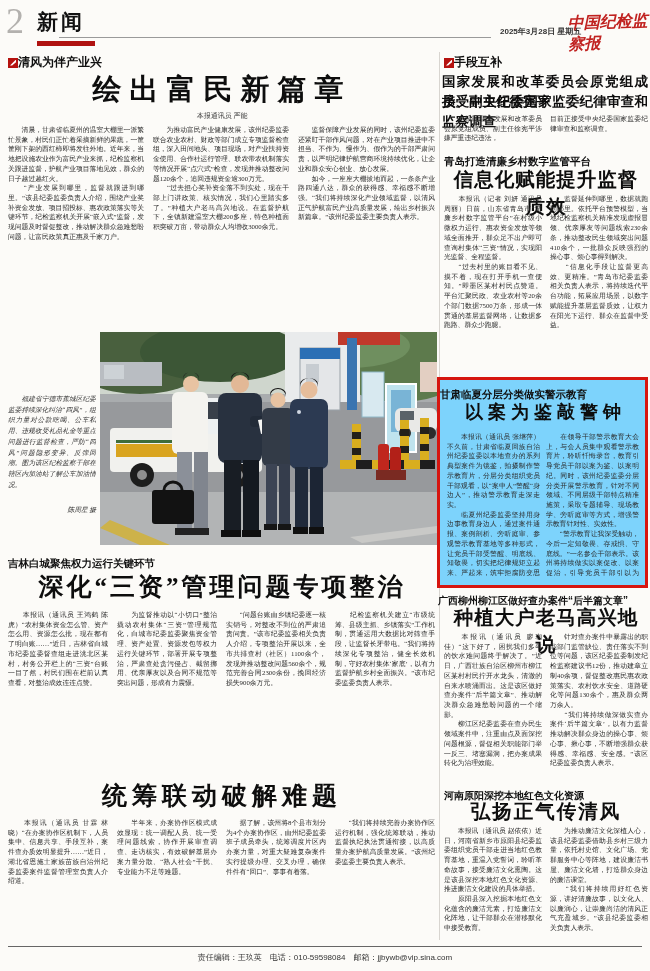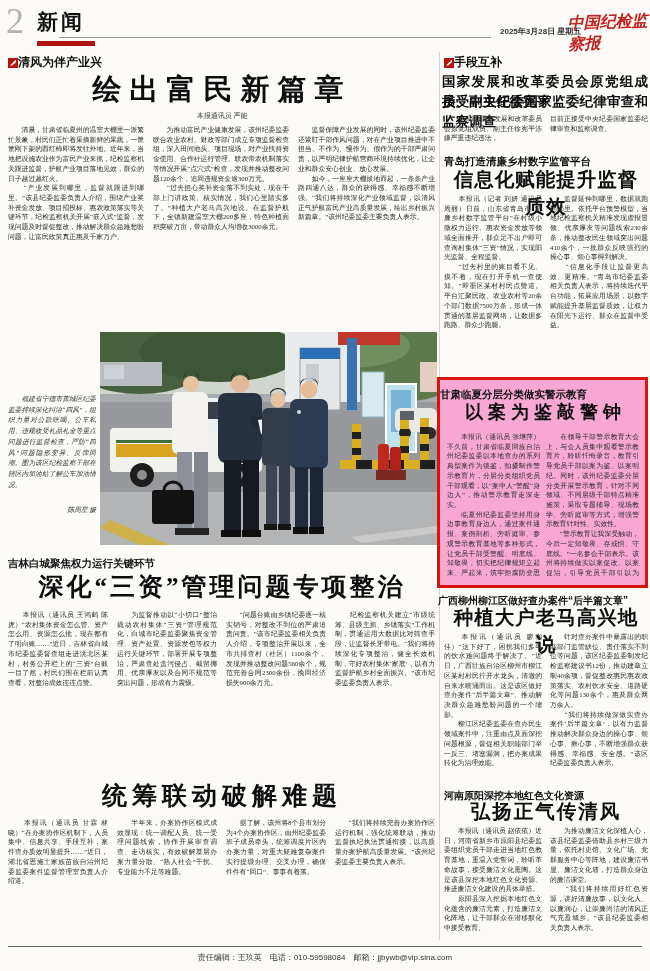--- a/index.html
+++ b/index.html
@@ -32,21 +32,21 @@
             font-family:"Liberation Serif",serif;}
   .byline{position:absolute;text-align:center;font-size:7px;color:#333;}
   .bodycol{position:absolute;font-size:6.8px;line-height:1.43;text-align:justify;
            white-space:pre-line;overflow:hidden;color:#2a2a2a;}
   .caption{position:absolute;left:8px;top:394px;width:88px;height:112px;font-size:6.7px;
            line-height:1.6;font-style:italic;color:#333;text-align:justify;overflow:hidden;}
   .caption-credit{position:absolute;left:8px;top:506px;width:88px;font-size:6.7px;font-style:italic;
                   text-align:right;color:#333;}
   
   .red-box{position:absolute;left:437px;top:377px;width:205px;height:205px;
-           border:3px solid #d6150f;background:#f9a8d4;}
+           border:3px solid #d6150f;background:#7dd3fc;}
   .photo{position:absolute;left:100px;top:332px;width:337px;height:213px;}
 </style>
 </head>
 <body>
 
 <div class="page">
 
   <div class="page-number">2</div>
   <div class="section-title">新闻</div>
   <div class="header-rule"></div>

